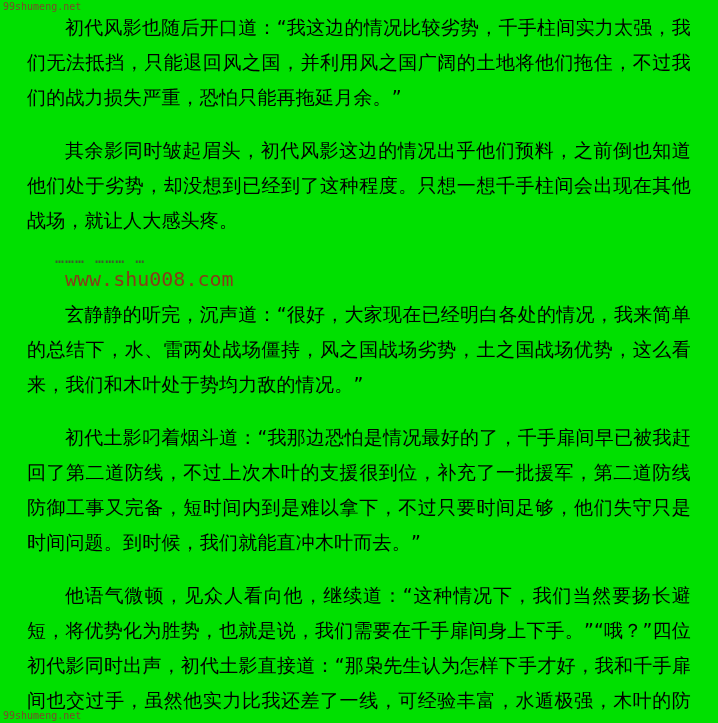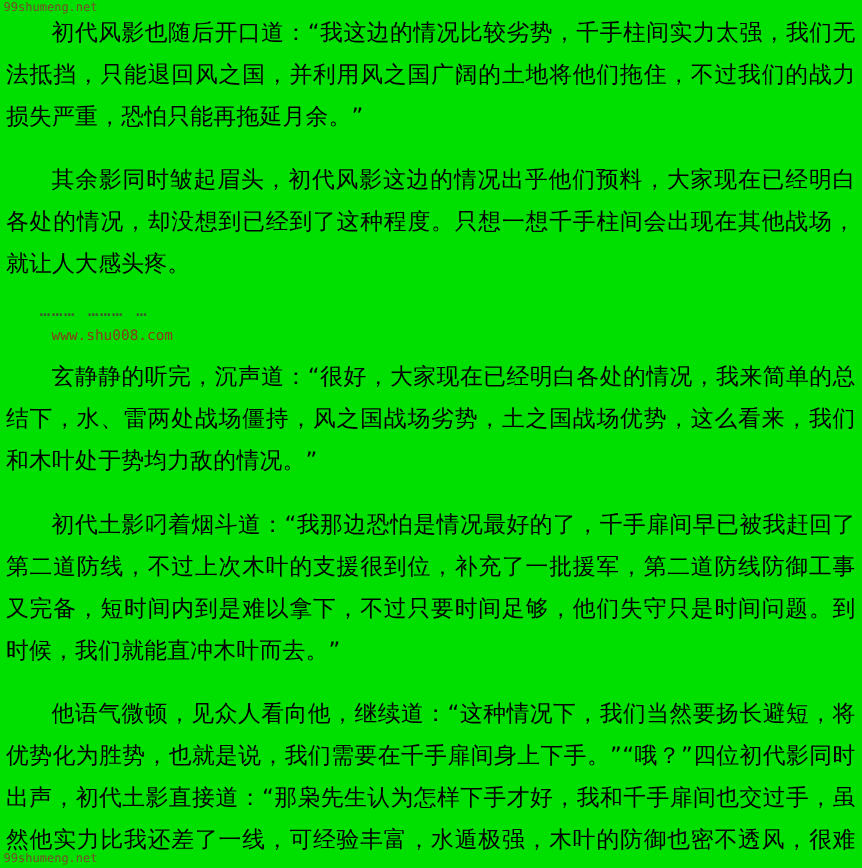--- a/index.html
+++ b/index.html
@@ -12,21 +12,21 @@
     background: #00e000;
     font-family: "DejaVu Sans", "Liberation Sans", sans-serif;
     overflow: hidden;
     position: relative;
   }
   .page {
     position: relative;
     width: 718px;
     height: 723px;
     box-sizing: border-box;
-    padding: 0 5px;
+    padding: 0 27px;
   }
   .watermark-top {
     position: absolute;
     top: 1px;
     left: 3px;
     font-size: 10px;
     color: #7a4a2a;
     font-family: "DejaVu Sans Mono", "Liberation Mono", monospace;
     letter-spacing: 0px;
     z-index: 5;
@@ -63,39 +63,39 @@
   }
   .dots {
     font-size: 15px;
     line-height: 17px;
     color: #3a5a2a;
     font-family: "DejaVu Sans Mono", "Liberation Mono", monospace;
     letter-spacing: 1px;
     padding-left: 28px;
   }
   .site-url {
-    font-size: 12px;
+    font-size: 20px;
     line-height: 20px;
     color: #8a3a1a;
     font-family: "DejaVu Sans Mono", "Liberation Mono", monospace;
     padding-left: 38px;
     margin-top: 2px;
   }
 </style>
 </head>
 <body>
 
 <div class="page">
 
   <div class="watermark-top">99shumeng.net</div>
 
   <div class="body-text">
 
     <p class="para">初代风影也随后开口道：“我这边的情况比较劣势，千手柱间实力太强，我们无法抵挡，只能退回风之国，并利用风之国广阔的土地将他们拖住，不过我们的战力损失严重，恐怕只能再拖延月余。”</p>
-    <p class="para">其余影同时皱起眉头，初代风影这边的情况出乎他们预料，大家现在已经明白各处的情况，却没想到已经到了这种程度。只想一想千手柱间会出现在其他战场，就让人大感头疼。</p>
+    <p class="para">其余影同时皱起眉头，初代风影这边的情况出乎他们预料，之前倒也知道他们处于劣势，却没想到已经到了这种程度。只想一想千手柱间会出现在其他战场，就让人大感头疼。</p>
 
     <div class="divider-block">
       <div class="dots">……… ……… …</div>
       <div class="site-url">www.shu008.com</div>
     </div>
 
     <p class="para">玄静静的听完，沉声道：“很好，大家现在已经明白各处的情况，我来简单的总结下，水、雷两处战场僵持，风之国战场劣势，土之国战场优势，这么看来，我们和木叶处于势均力敌的情况。”</p>
     <p class="para">初代土影叼着烟斗道：“我那边恐怕是情况最好的了，千手扉间早已被我赶回了第二道防线，不过上次木叶的支援很到位，补充了一批援军，第二道防线防御工事又完备，短时间内到是难以拿下，不过只要时间足够，他们失守只是时间问题。到时候，我们就能直冲木叶而去。”</p>
     <p class="para">他语气微顿，见众人看向他，继续道：“这种情况下，我们当然要扬长避短，将优势化为胜势，也就是说，我们需要在千手扉间身上下手。”“哦？”四位初代影同时出声，初代土影直接道：“那枭先生认为怎样下手才好，我和千手扉间也交过手，虽然他实力比我还差了一线，可经验丰富，水遁极强，木叶的防御也密不透风，很难有机可乘啊。”</p>
 

